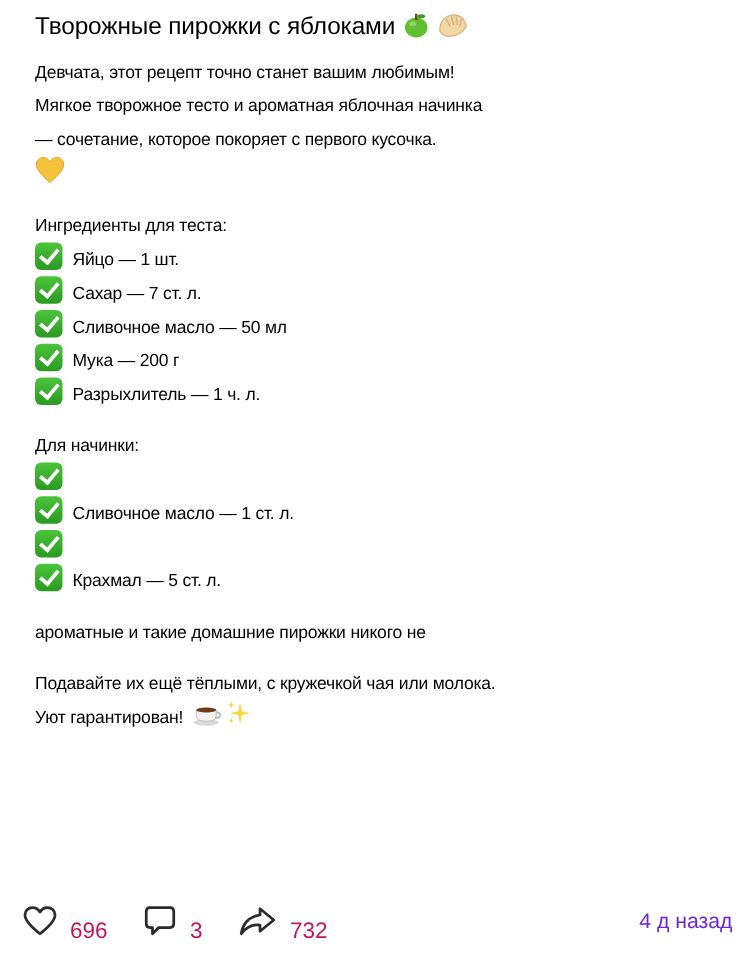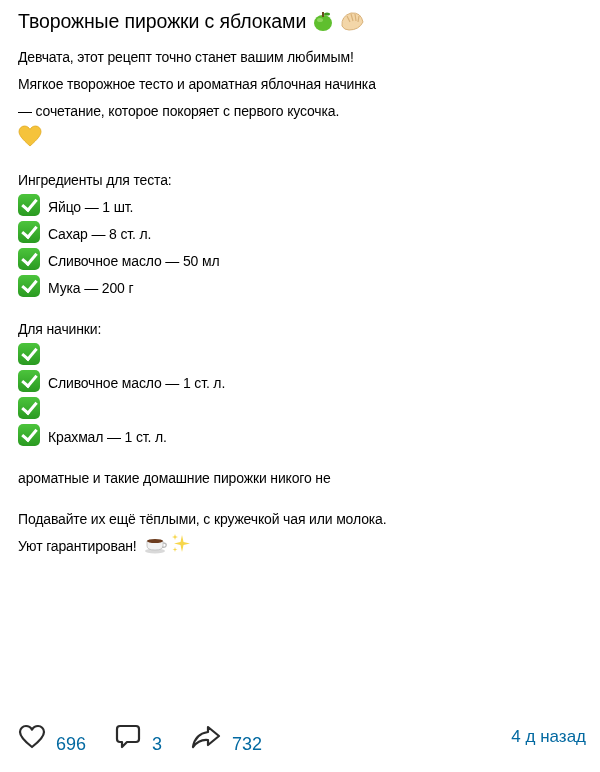--- a/index.html
+++ b/index.html
@@ -1,43 +1,43 @@
 <!DOCTYPE html>
 <html><head>
 <meta charset="utf-8">
 <style>
   html, body { margin: 0; padding: 0; background: #ffffff; }
   body {
     width: 600px; height: 772px; overflow: hidden;
     font-family: "Liberation Sans", "DejaVu Sans", sans-serif;
     color: #000000;
   }
-  .post { position: relative; padding: 4px 32px 0 18px; }
+  .post { position: relative; padding: 4px 32px 0 18px; margin-left: 10px; }
   .title { font-size: 19.5px; line-height: 30px; margin: 2px 0 8px 0; letter-spacing: -0.1px; }
   .para { font-size: 14px; line-height: 27px; letter-spacing: -0.15px; margin: 0 0 14px 0; }
   .line { display: block; white-space: nowrap; }
   .wrap { white-space: normal; }
   .emoji { display: inline-block; width: 22px; height: 22px; vertical-align: -4px; position: relative; }
   .check {
     display: inline-block; width: 22px; height: 22px; border-radius: 5px;
     background: linear-gradient(#4cc43c, #2a9a21);
     vertical-align: -4px; margin-right: 8px; position: relative;
   }
   .check::after {
     content: ""; position: absolute; left: 7px; top: 2px; width: 6px; height: 12px;
     border: solid #fff; border-width: 0 3px 3px 0; transform: rotate(40deg);
   }
   .footer {
     position: absolute; left: 18px; right: 14px; top: 722px; height: 30px;
     display: flex; align-items: center; font-size: 18px;
   }
   .stat { display: flex; align-items: center; margin-right: 28px; cursor: pointer; }
   .stat svg { margin-right: 10px; }
-  .stat span { color: #0369a1; margin-top: 14px; }
-  .time { margin-left: auto; color: #0369a1; font-size: 17px; }
+  .stat span { color: #be185d; margin-top: 14px; }
+  .time { margin-left: auto; color: #6d28d9; font-size: 17px; }
 </style>
 </head>
 <body>
 
 <div class="post">
   <div class="title">
     <span>Творожные пирожки с яблоками</span>
     <span class="emoji">
       <svg width="22" height="22" viewBox="0 0 22 22">
           <ellipse cx="11" cy="13" rx="9" ry="8" fill="#5fbf2e"></ellipse>
@@ -61,31 +61,32 @@
     <span class="line">
       <svg width="24" height="22" viewBox="0 0 24 22" style="vertical-align:-3px">
           <path d="M12 21 C4 14 1 10 1 6.5 C1 3.5 3.5 1 6.5 1 C9 1 11 2.5 12 4.5 C13 2.5 15 1 17.5 1 C20.5 1 23 3.5 23 6.5 C23 10 20 14 12 21Z" fill="#f5c33b" stroke="#e0a820" stroke-width="0.8"></path>
         </svg>
     </span>
   </div>
 
   <div class="para">
     <span class="line">Ингредиенты для теста:</span>
     <span class="line"><span class="check"></span><span>Яйцо — 1 шт.</span></span>
-    <span class="line"><span class="check"></span><span>Сахар — 8 ст. л.</span></span>
+    <span class="line"><span class="check"></span><span>Сахар — 7 ст. л.</span></span>
     <span class="line"><span class="check"></span><span>Сливочное масло — 50 мл</span></span>
     <span class="line"><span class="check"></span><span>Мука — 200 г</span></span>
+    <span class="line"><span class="check"></span><span>Разрыхлитель — 1 ч. л.</span></span>
   </div>
 
   <div class="para">
     <span class="line">Для начинки:</span>
     <span class="line"><span class="check"></span></span>
     <span class="line"><span class="check"></span><span>Сливочное масло — 1 ст. л.</span></span>
     <span class="line wrap"><span class="check"></span></span>
-    <span class="line"><span class="check"></span><span>Крахмал — 1 ст. л.</span></span>
+    <span class="line"><span class="check"></span><span>Крахмал — 5 ст. л.</span></span>
   </div>
 
   <div class="para">
     <span class="line">ароматные и такие домашние пирожки никого не</span>
   </div>
 
   <div class="para">
     <span class="line">Подавайте их ещё тёплыми, с кружечкой чая или молока.</span>
     <span class="line"><span>Уют гарантирован!</span>
       <span class="emoji" style="margin-left:4px">

